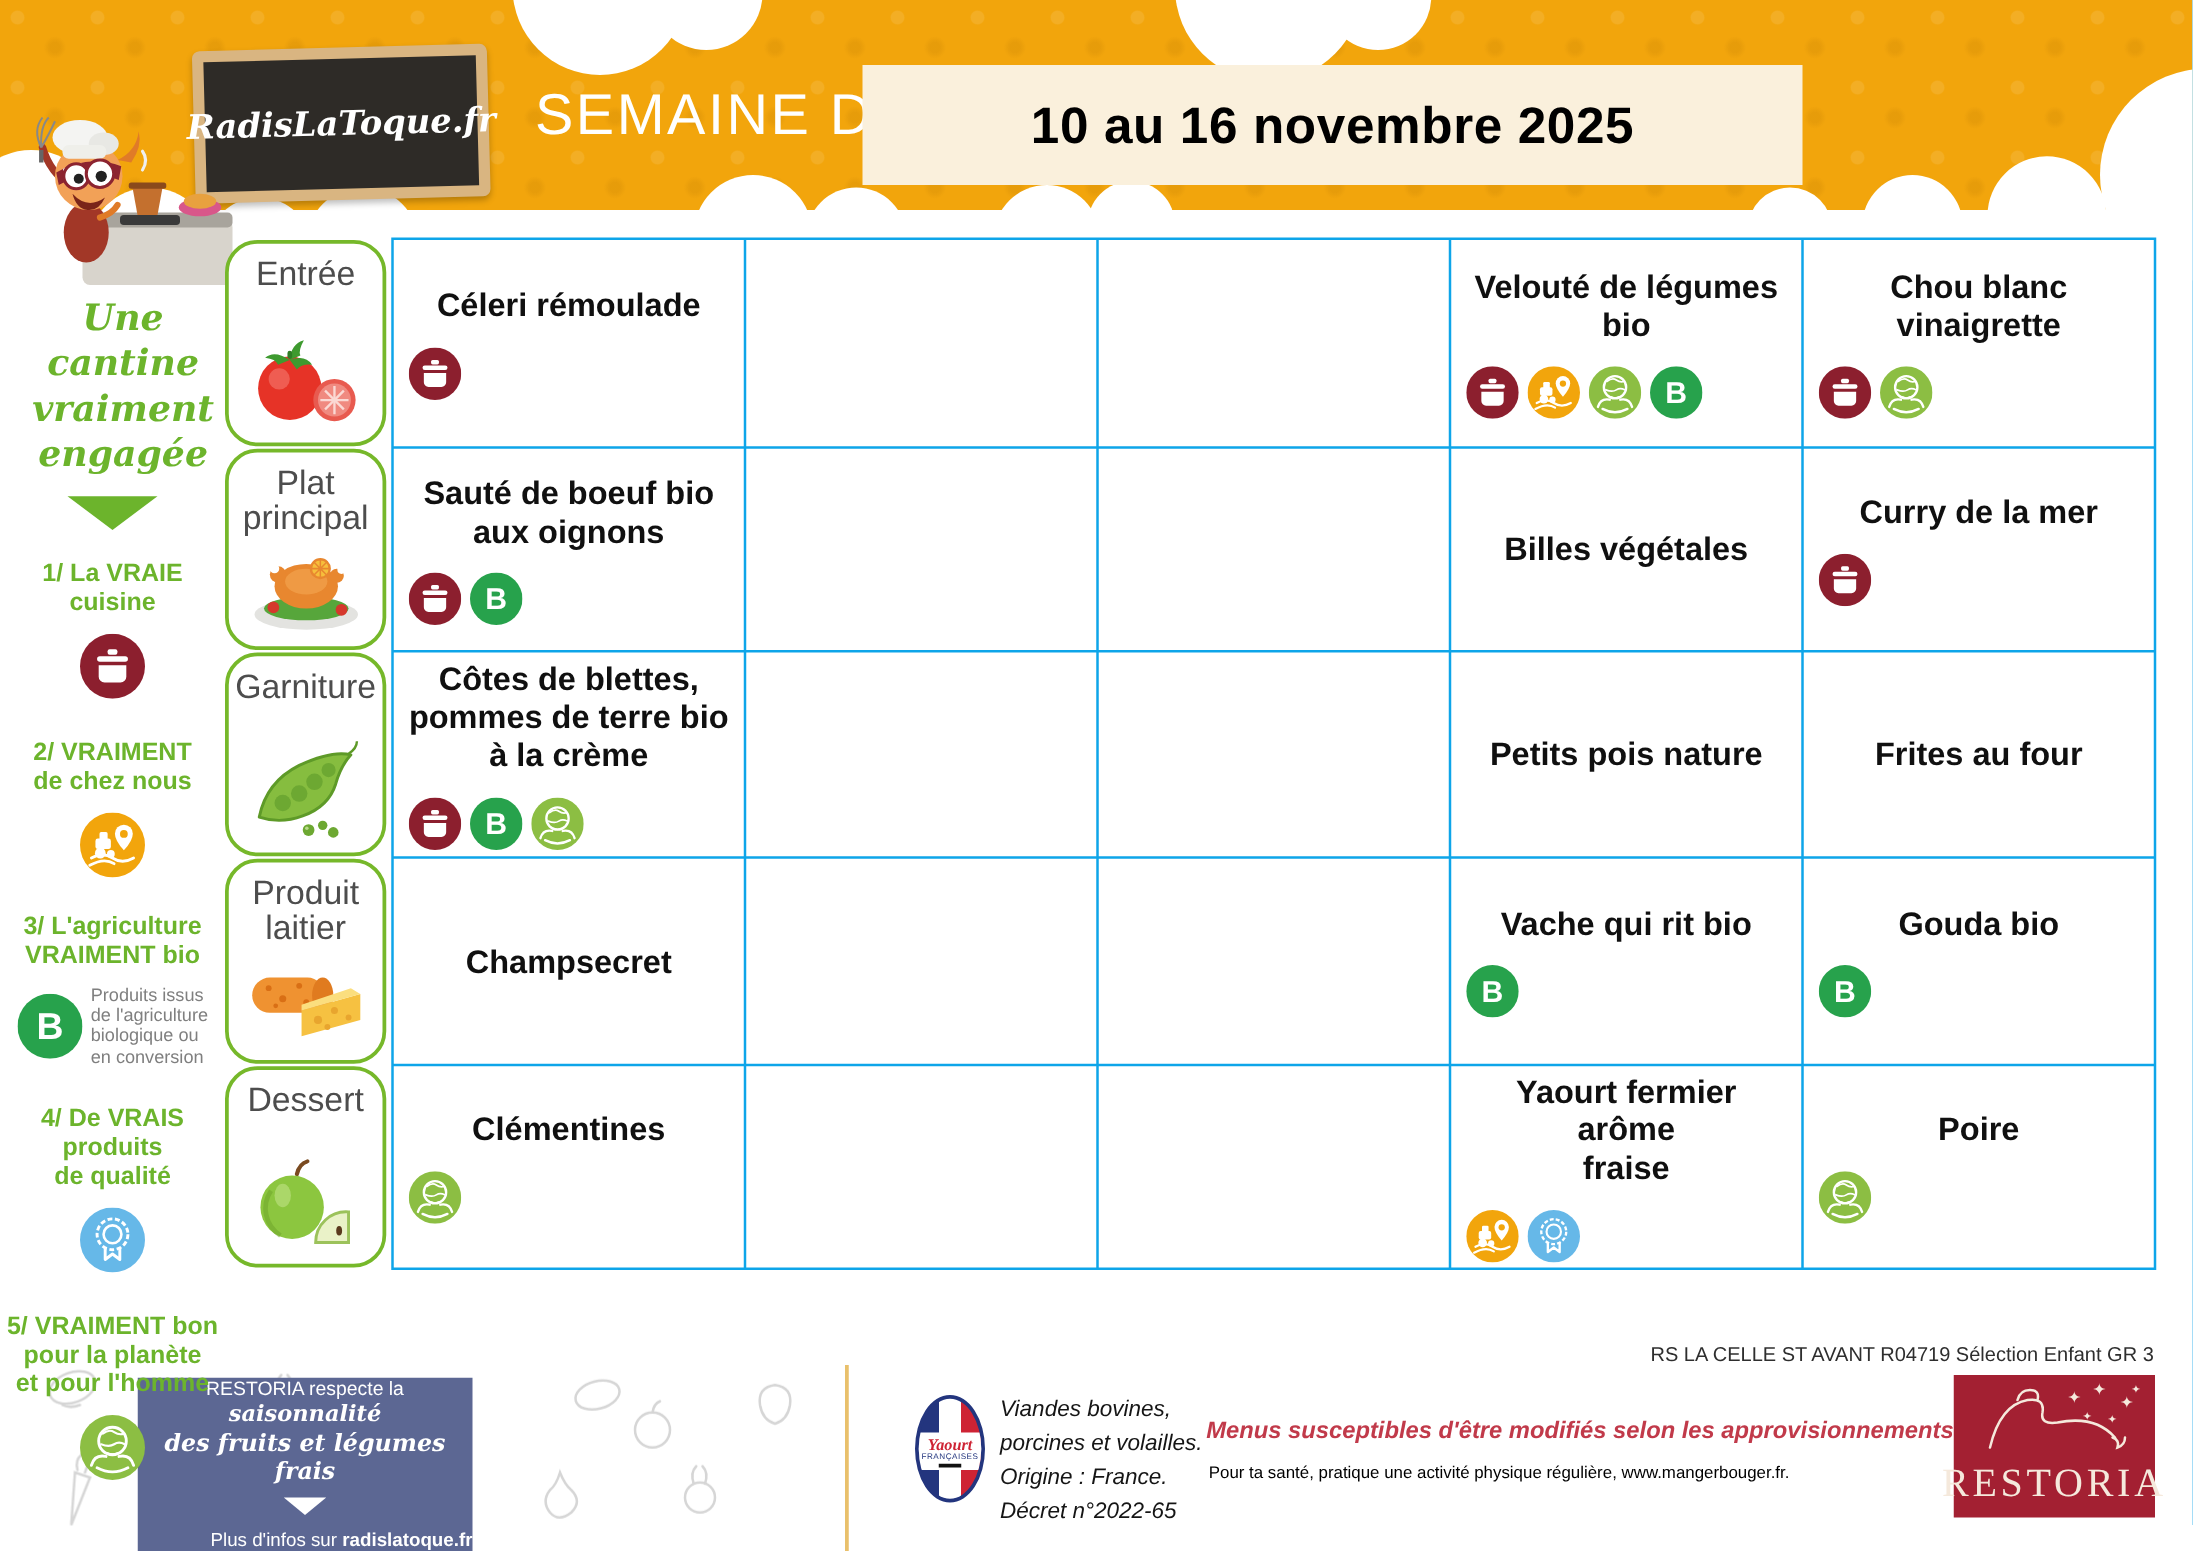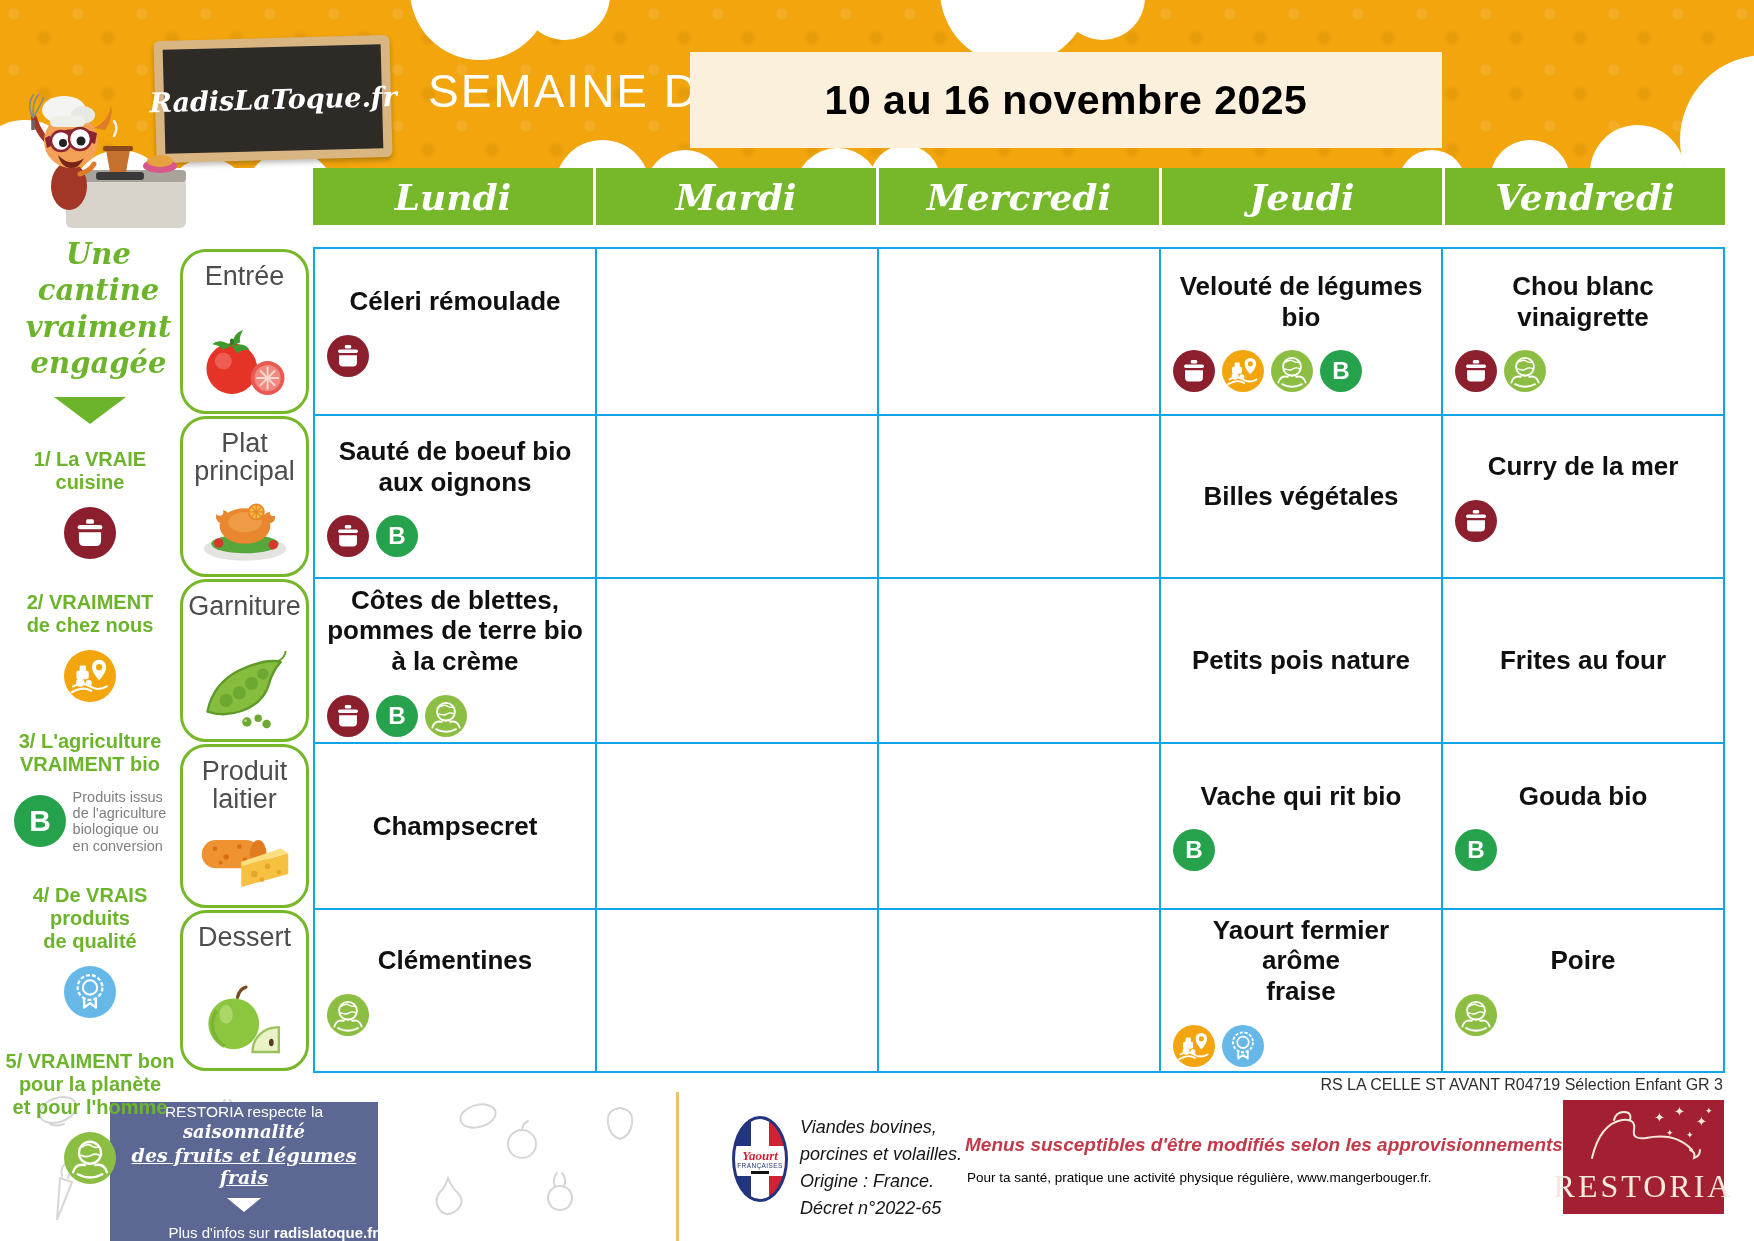--- a/index.html
+++ b/index.html
@@ -63,21 +63,21 @@
   .sidebar-note{font-size:14.5px;color:#7F7F7F;text-align:left;line-height:1.12;white-space:pre-line;}
 
   
   .footer-ref{position:absolute;right:31px;top:1076px;font-size:16px;color:#2E2E2E;z-index:6;}
   .doodles{position:absolute;left:0;top:1078px;z-index:2;}
   .season-box{position:absolute;left:110px;top:1102px;width:268px;height:139px;background:#5C6793;color:#fff;
     display:flex;flex-direction:column;align-items:flex-end;justify-content:center;text-align:center;z-index:3;}
   .season-line1{font-size:15.5px;}
   .season-line1 .script, .season-line2{font-family:"DejaVu Serif",serif;font-style:italic;font-weight:bold;}
   .season-line1 .script{font-size:18px;}
-  .season-line2{font-size:19px;margin-top:2px;text-decoration:underline;}
+  .season-line2{font-size:19px;margin-top:2px;}
   .season-arrow{width:0;height:0;border-left:17px solid transparent;border-right:17px solid transparent;
     border-top:14px solid #fff;margin:10px auto 12px;}
   .season-info{font-size:15px;}
   .footer-divider{position:absolute;left:676px;top:1092px;width:3px;height:149px;background:#E9C06B;z-index:2;}
   .vf-logo{position:absolute;left:732px;top:1116px;width:50px;height:80px;border-radius:50%;
     border:3px solid #23357E;background:linear-gradient(90deg,#23357E 0 32%,#fff 32% 68%,#CE2334 68% 100%);
     overflow:hidden;z-index:3;}
   .vf-band{position:absolute;left:-4px;right:-4px;top:27px;height:30px;background:#fff;
     display:flex;flex-direction:column;align-items:center;justify-content:center;}
   .vf-name{color:#CE2334;font-family:"Liberation Serif",serif;font-weight:bold;font-style:italic;font-size:13px;line-height:1;}
@@ -244,27 +244,20 @@
     <path d="M14 11.5 q4 -3 7 -1 q3 2 6 1 M13 18 q5 2 8 0 q3 -2 6.5 0 M17 23.5 q3 1.5 6 0" stroke="#fff" stroke-width="1.3" fill="none" stroke-linecap="round"></path>
     <path d="M7 31 q2 -7 9 -5.5 M33 31 q-2 -7 -9 -5.5 M10.5 32.5 q9.5 5 19 0" stroke="#fff" stroke-width="1.8" fill="none" stroke-linecap="round"></path>
               </svg>
             </span>
           </div>
         </div>
       </div>
   </div>
 
   <div class="menu-table">
-    <div class="day-header-row">
-        <div class="day-header">Lundi</div>
-        <div class="day-header">Mardi</div>
-        <div class="day-header">Mercredi</div>
-        <div class="day-header">Jeudi</div>
-        <div class="day-header">Vendredi</div>
-      </div>
     <div class="header-gap"></div>
     <div class="table-body">
       <div class="category-column">
           <div class="category-box">
             <div class="category-label">Entrée</div>
             <div class="category-art"><svg width="94" height="80" viewBox="0 0 100 84" xmlns="http://www.w3.org/2000/svg">
                 <circle cx="36" cy="48" r="27" fill="#E63327"></circle>
     <circle cx="27" cy="40" r="9" fill="#F0655B" opacity="0.85"></circle>
     <path d="M36 24 q-13 -9 -21 -2 q9 1 11 6 z M36 24 q1 -14 12 -17 q-5 9 -3 13 z M36 24 q13 -5 19 4 q-9 -1 -13 4 z" fill="#3E9A2F"></path>
     <rect x="34" y="16" width="4" height="7" rx="2" fill="#2F7D24"></rect>

